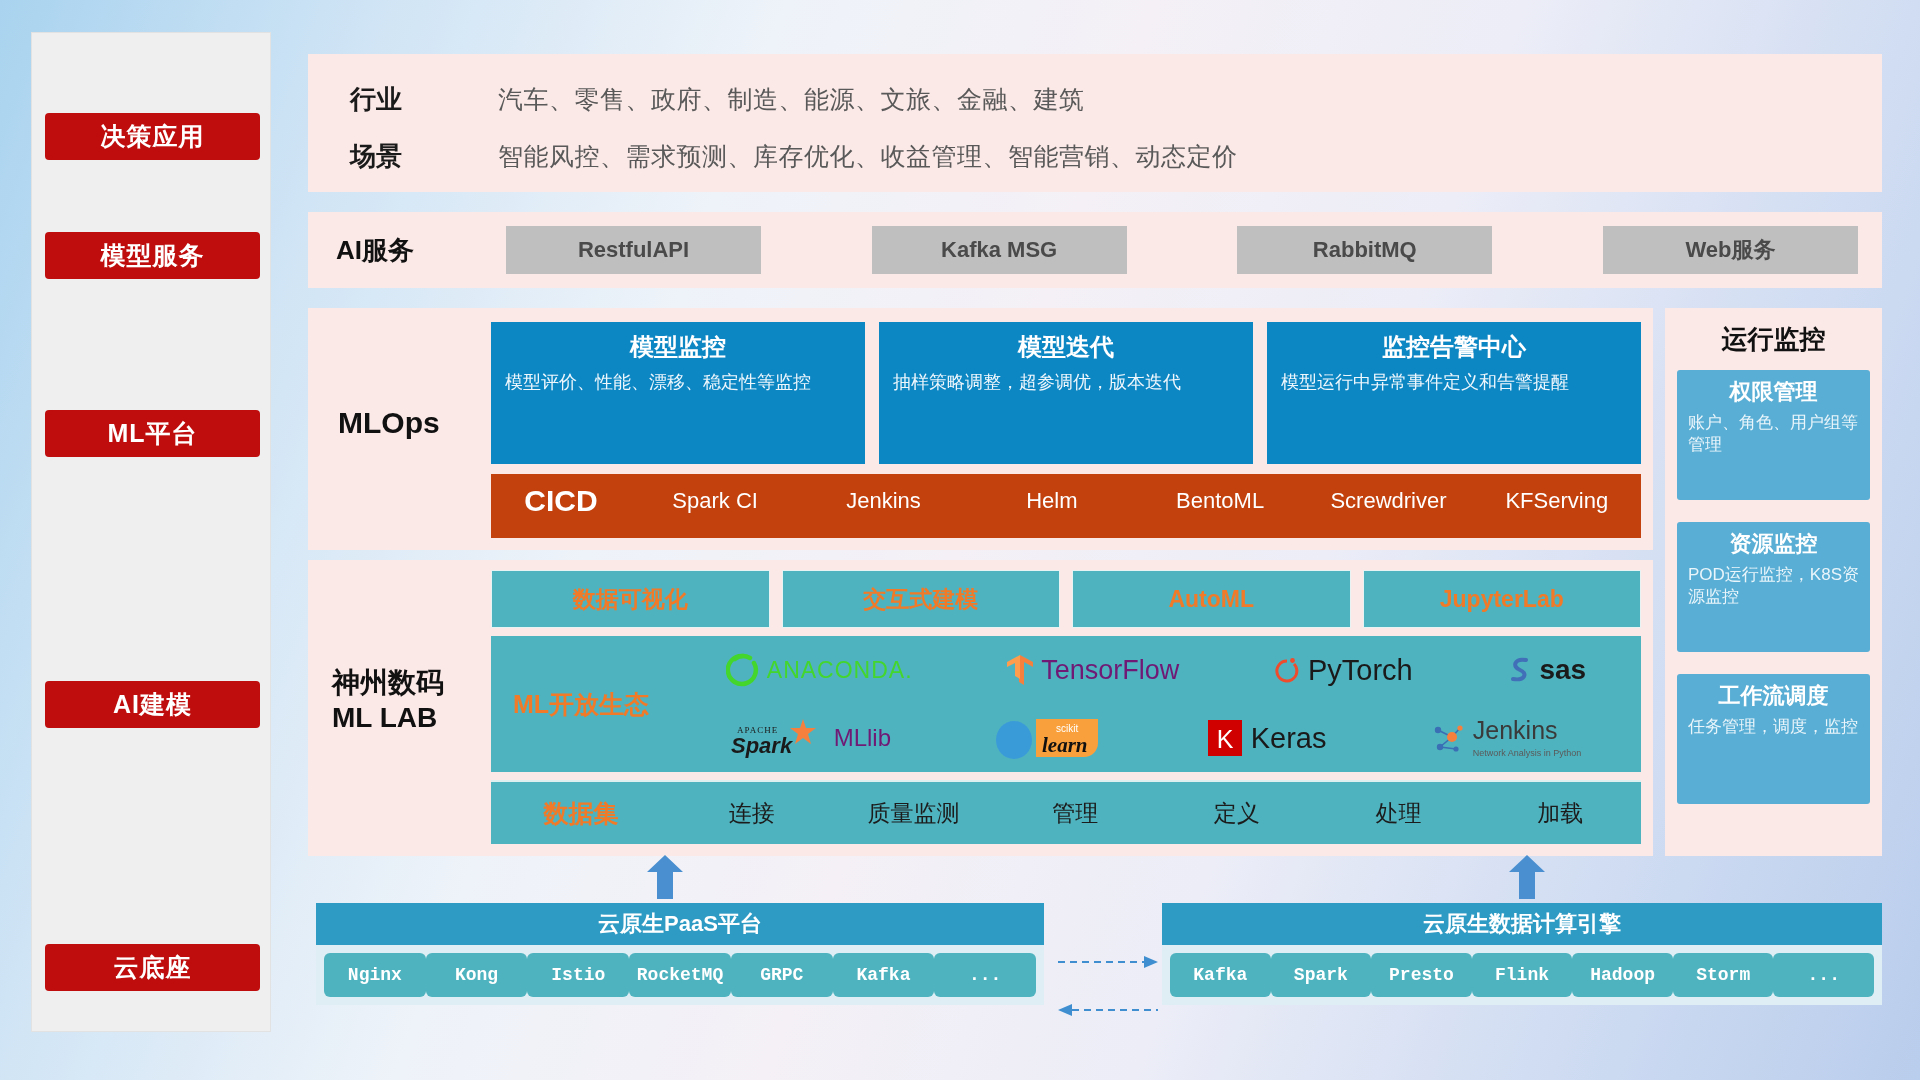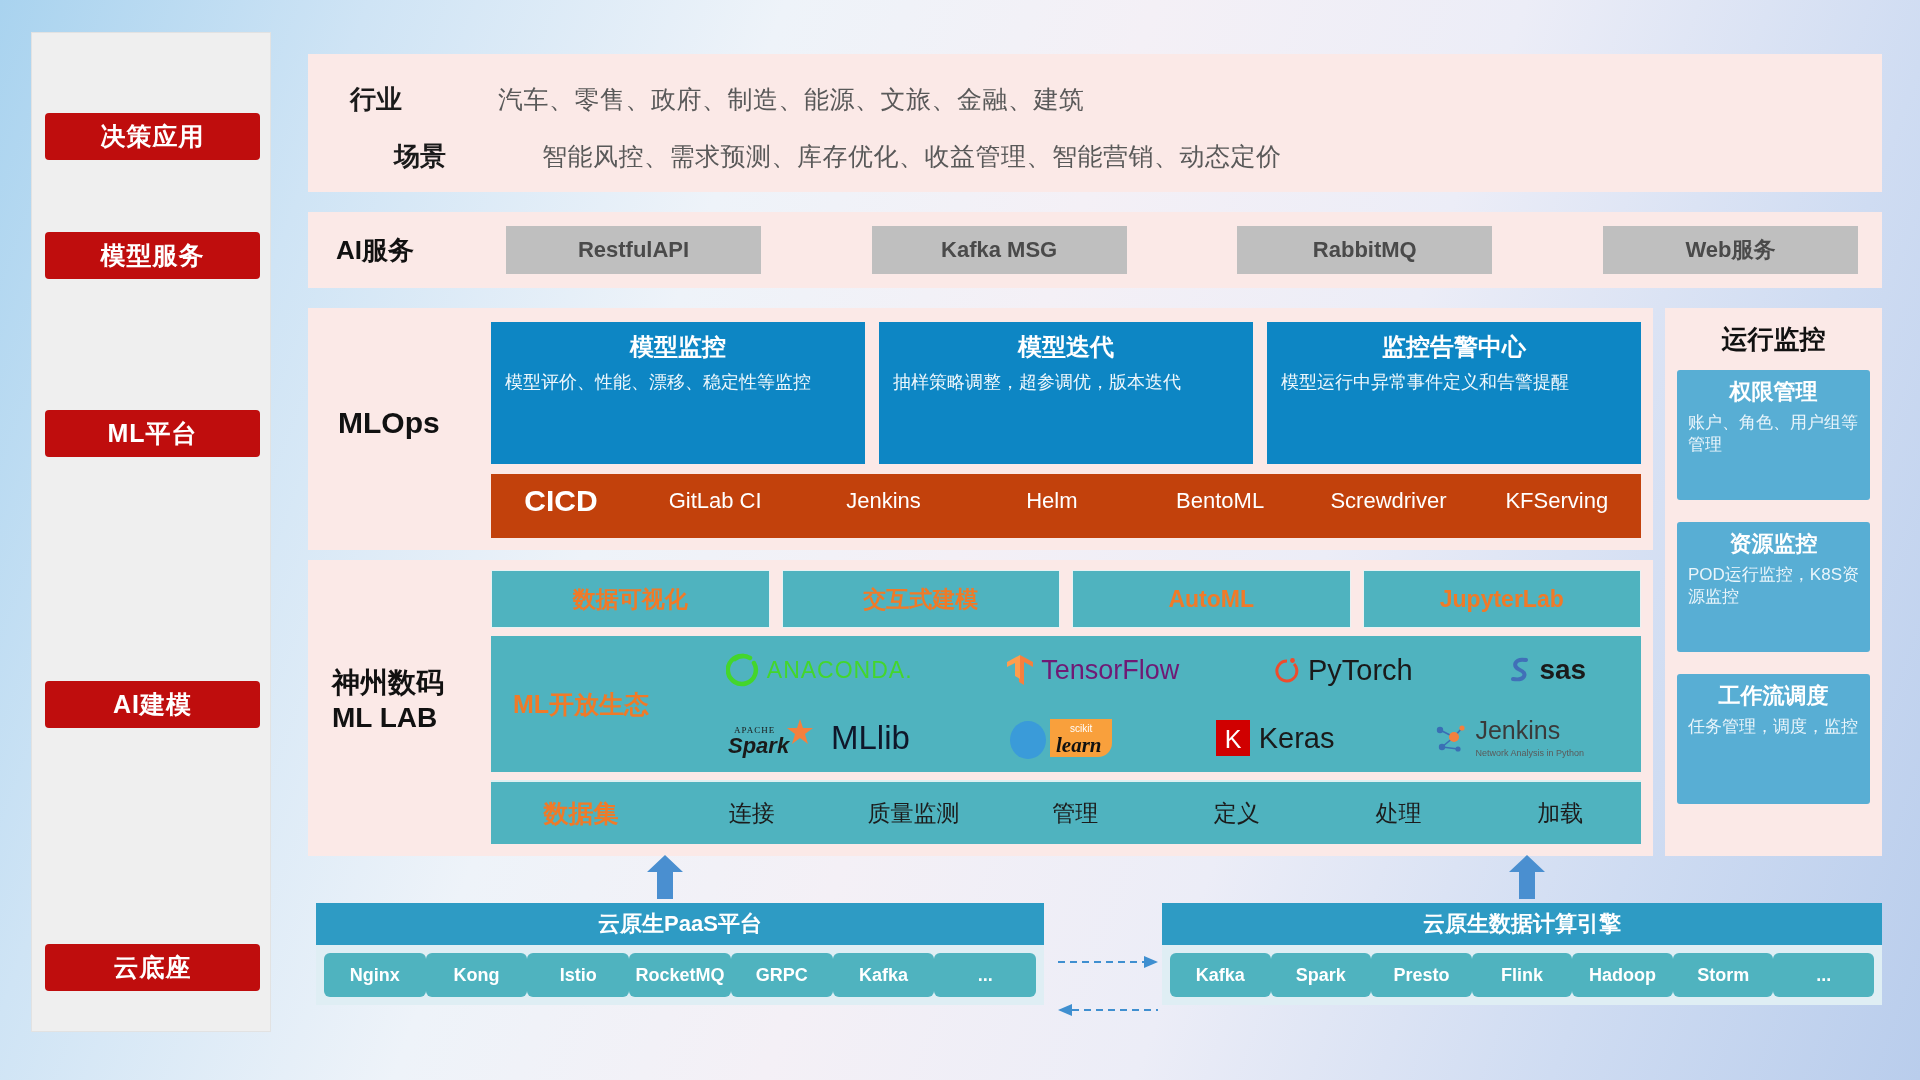--- a/index.html
+++ b/index.html
@@ -145,21 +145,21 @@
   
   .cloud{position:absolute;}
   .cloud-head{
     width:100%;height:42px;background:#2e9bc4;
     display:flex;align-items:center;justify-content:center;
     color:#fff;font-size:22px;font-weight:bold;white-space:nowrap;
     box-sizing:border-box;
   }
   .cloud-body{
     width:100%;background:#dfeef4;display:flex;
-    padding:8px;box-sizing:border-box;
+    padding:8px;box-sizing:border-box;font-family:Liberation Mono, monospace;
   }
   .cloud-chip{
     flex:1;height:44px;background:#4fb3bf;border-radius:6px;
     display:flex;align-items:center;justify-content:center;
     color:#fff;font-size:18px;font-weight:bold;text-align:center;
     line-height:1.05;padding:0 2px;box-sizing:border-box;
   }
   .arrow-up{
     position:absolute;width:38px;height:44px;
   }
@@ -187,21 +187,21 @@
     <div class="rail-pill" style="top:911px">
         <span>云底座</span>
       </div>
   </div>
 
   <div class="band" id="band-top">
     <div class="ind-row" style="left:42px;top:28px;">
       <div class="ind-label">行业</div>
       <div class="ind-val" style="margin-left:48px">汽车、零售、政府、制造、能源、文旅、金融、建筑</div>
     </div>
-    <div class="ind-row" style="left:42px;top:85px;margin-left:44px;">
+    <div class="ind-row" style="left:42px;top:85px;">
       <div class="ind-label">场景</div>
       <div class="ind-val" style="margin-left:48px">智能风控、需求预测、库存优化、收益管理、智能营销、动态定价</div>
     </div>
   </div>
 
   <div class="band" id="band-ai">
     <div class="ai-label">AI服务</div>
     <div class="ai-chips">
       <div class="ai-chip">RestfulAPI</div>
       <div class="ai-chip">Kafka MSG</div>
@@ -221,21 +221,21 @@
         <h4>模型迭代</h4>
         <p>抽样策略调整，超参调优，版本迭代</p>
       </div>
       <div class="mlops-card">
         <h4>监控告警中心</h4>
         <p>模型运行中异常事件定义和告警提醒</p>
       </div>
     </div>
     <div class="cicd">
       <div class="cicd-title">CICD</div>
-      <div class="cicd-item">GitLab CI</div>
+      <div class="cicd-item">Spark CI</div>
       <div class="cicd-item">Jenkins</div>
       <div class="cicd-item">Helm</div>
       <div class="cicd-item">BentoML</div>
       <div class="cicd-item">Screwdriver</div>
       <div class="cicd-item">KFServing</div>
     </div>
   </div>
 
   <div class="band" id="band-lab">
     <div class="lab-label">
@@ -289,21 +289,21 @@
         </div>
 
         <div class="eco-row">
 
           <div class="logo">
             <svg width="96" height="42" viewBox="0 0 96 42">
               <text x="6" y="16" font-family="Liberation Serif, serif" font-size="9" fill="#1a1a1a" letter-spacing="1">APACHE</text>
               <text x="0" y="36" font-family="Liberation Sans, sans-serif" font-size="22" font-weight="bold" font-style="italic" fill="#1a1a1a">Spark</text>
               <polygon points="72,2 75,11 85,11 77,17 80,27 72,21 64,27 67,17 59,11 69,11" fill="#f5803e"></polygon>
             </svg>
-            <span style="color:#0f172a;font-size:33px;">MLlib</span>
+            <span style="color:#701a75;font-size:24px;">MLlib</span>
           </div>
 
           <div class="logo">
             <svg width="108" height="46" viewBox="0 0 108 46">
               <ellipse cx="20" cy="25" rx="18" ry="19" fill="#3a9bd9"></ellipse>
               <path d="M42 4 H104 V28 A14 14 0 0 1 90 42 H42 Z" fill="#f9a03c"></path>
               <text x="62" y="17" font-family="Liberation Sans, sans-serif" font-size="10" fill="#ffffff">scikit</text>
               <text x="48" y="37" font-family="Liberation Serif, serif" font-size="21" font-weight="bold" font-style="italic" fill="#111">learn</text>
             </svg>
           </div>

